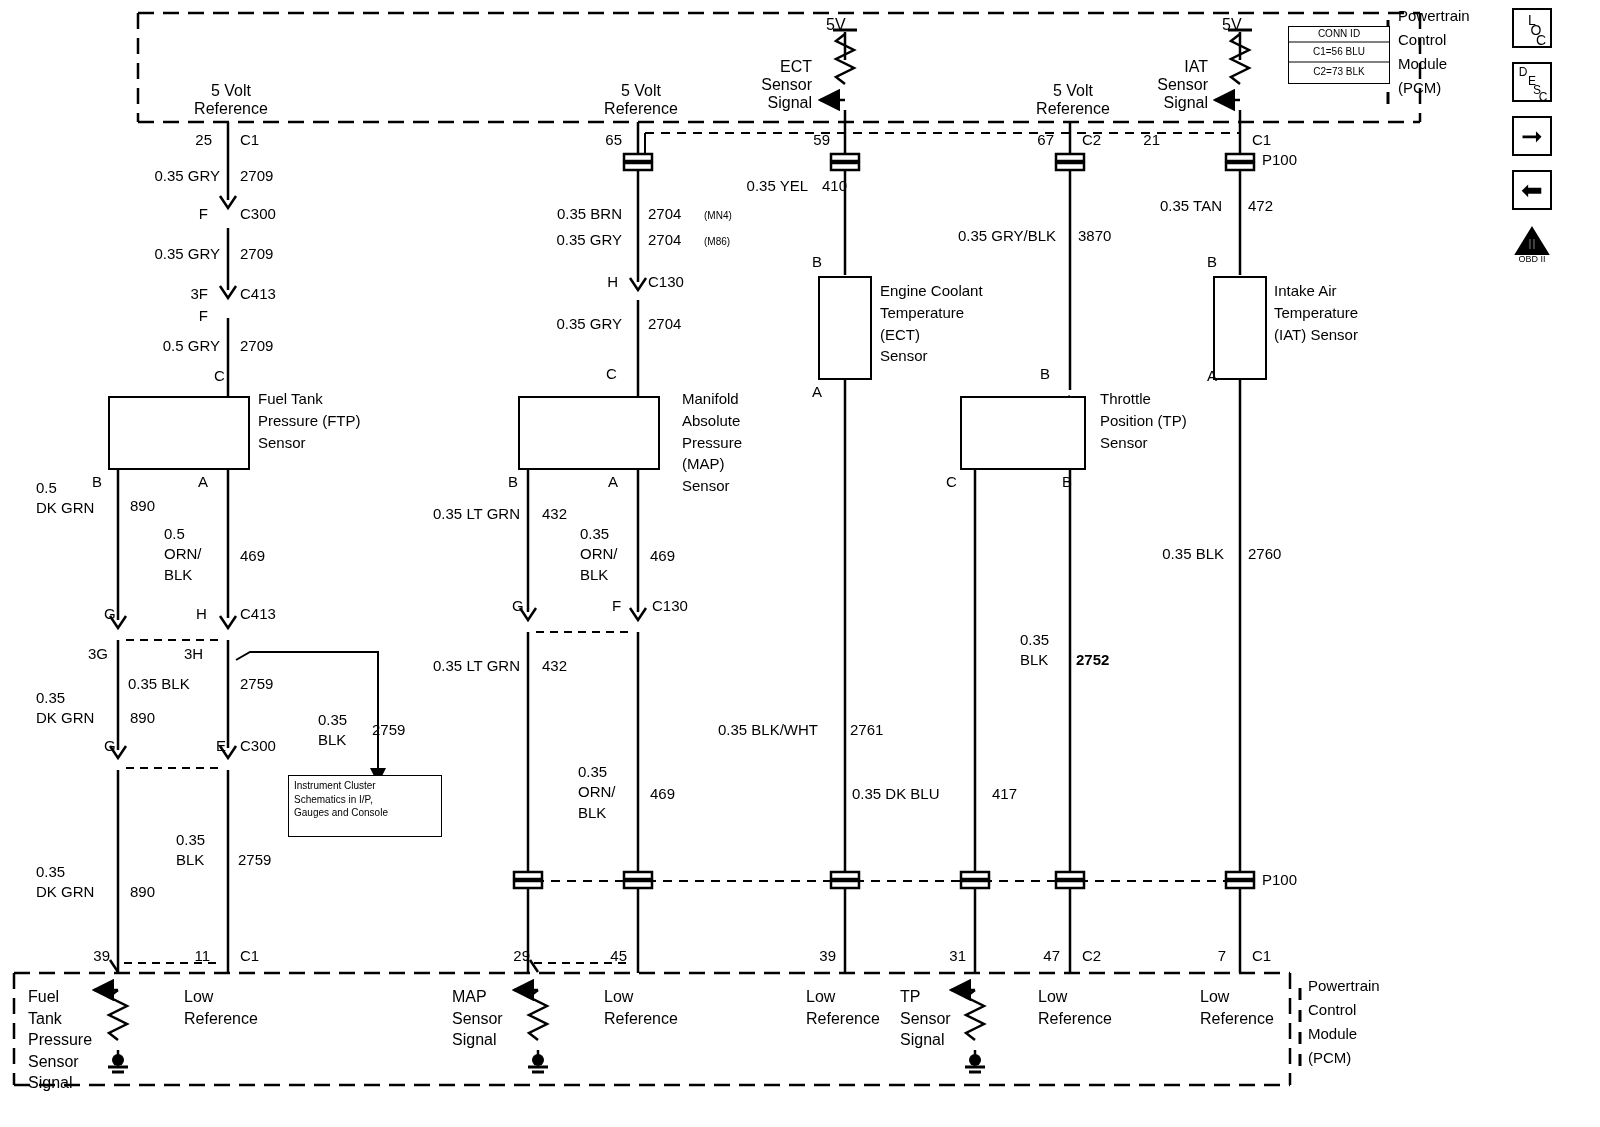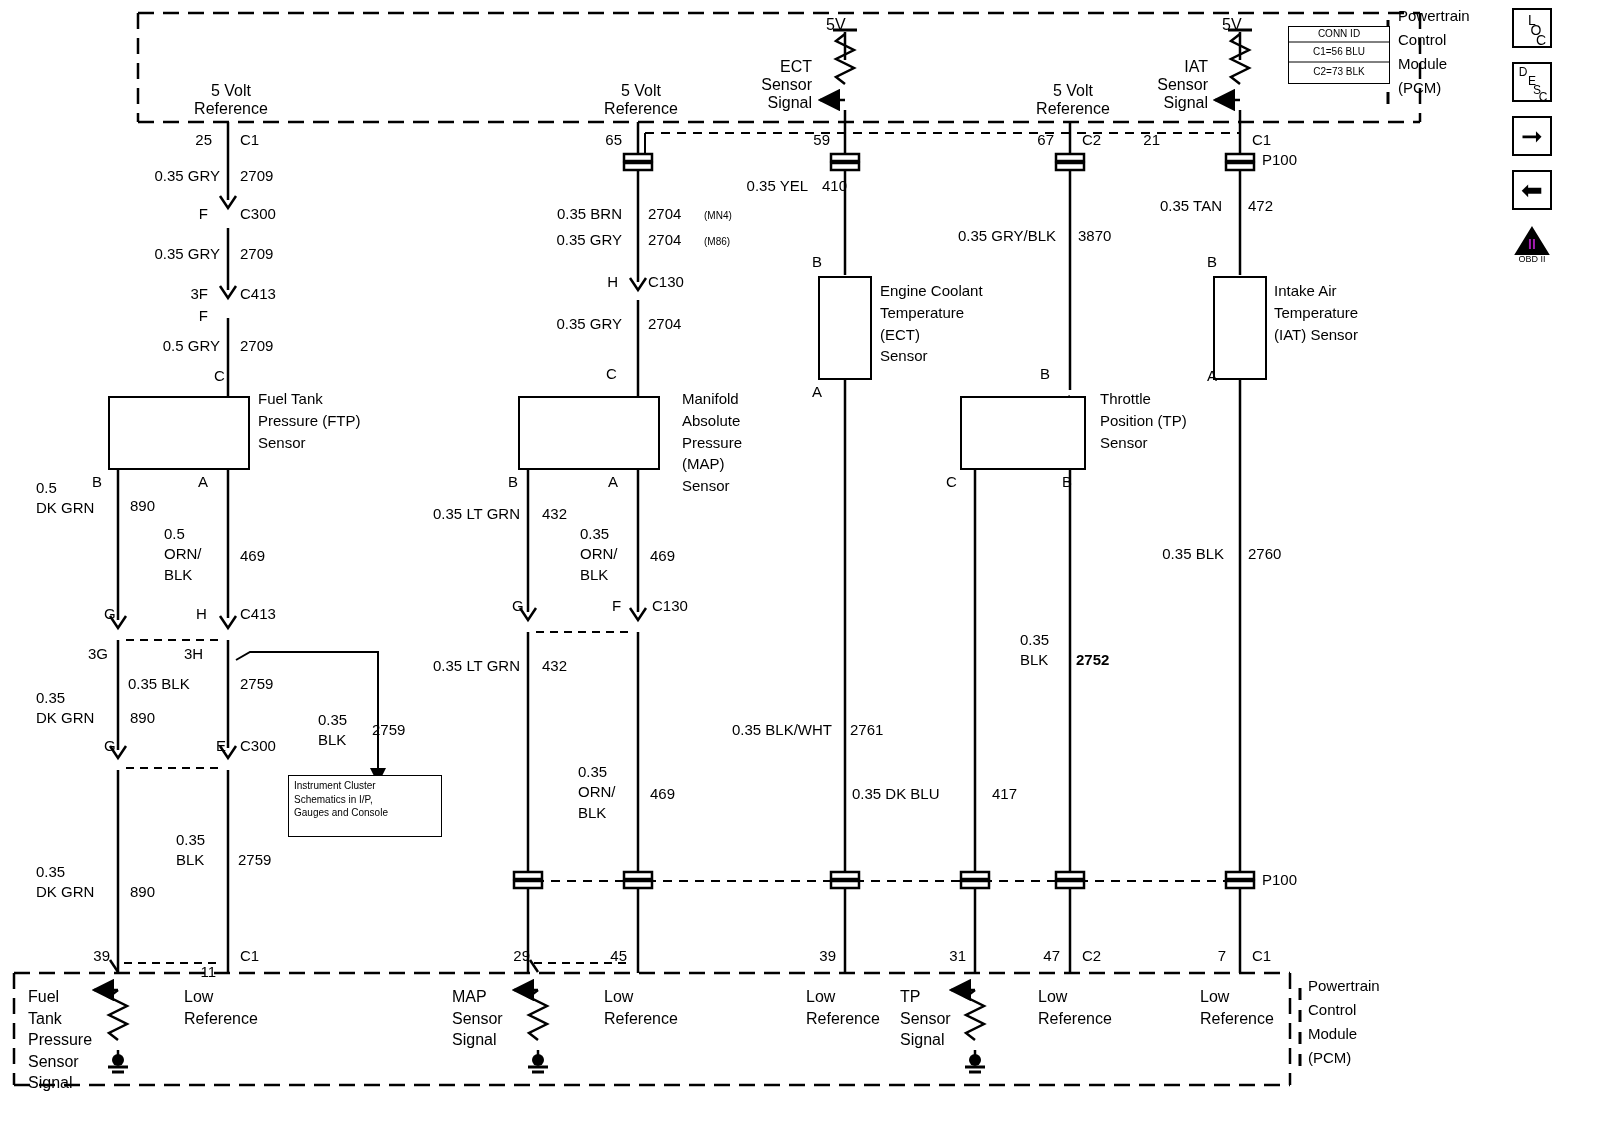--- a/index.html
+++ b/index.html
@@ -375,21 +375,21 @@
   <div class="lbl rt" style="left:640px;top:178px;width:168px;">0.35 YEL</div>
   <div class="lbl" style="left:822px;top:178px;">410</div>
 
   <div class="lbl" style="left:812px;top:254px;">B</div>
   <div class="lbl" style="left: 880px; top: 280px; width: 160px; line-height: 1.45; white-space: pre-line;">Engine Coolant
 Temperature
 (ECT)
 Sensor</div>
   <div class="lbl" style="left:812px;top:384px;">A</div>
 
-  <div class="lbl rt" style="left:664px;top:722px;width:168px;">0.35 BLK/WHT</div>
+  <div class="lbl rt" style="left:684px;top:722px;width:168px;text-align:center;">0.35 BLK/WHT</div>
   <div class="lbl" style="left:850px;top:722px;">2761</div>
 
   <div class="lbl" style="left:852px;top:786px;">0.35 DK BLU</div>
   <div class="lbl" style="left:992px;top:786px;">417</div>
 
   <div class="lbl rt" style="left:870px;top:228px;width:186px;">0.35 GRY/BLK</div>
   <div class="lbl" style="left:1078px;top:228px;">3870</div>
 
   <div class="lbl" style="left:1040px;top:366px;">B</div>
   <div class="lbl" style="left: 1100px; top: 388px; width: 140px; line-height: 1.45; white-space: pre-line;">Throttle
@@ -410,21 +410,21 @@
 Temperature
 (IAT) Sensor</div>
   <div class="lbl" style="left:1207px;top:368px;">A</div>
 
   <div class="lbl rt" style="left:1068px;top:546px;width:156px;">0.35 BLK</div>
   <div class="lbl" style="left:1248px;top:546px;">2760</div>
 
   <div class="lbl" style="left:1262px;top:872px;">P100</div>
 
   <div class="lbl rt" style="left:68px;top:948px;width:42px;">39</div>
-  <div class="lbl rt" style="left:174px;top:948px;width:42px;margin-top:16px;">11</div>
+  <div class="lbl rt" style="left:168px;top:948px;width:42px;">11</div>
   <div class="lbl" style="left:240px;top:948px;">C1</div>
   <div class="lbl rt" style="left:488px;top:948px;width:42px;">29</div>
   <div class="lbl rt" style="left:585px;top:948px;width:42px;">45</div>
   <div class="lbl rt" style="left:794px;top:948px;width:42px;">39</div>
   <div class="lbl rt" style="left:924px;top:948px;width:42px;">31</div>
   <div class="lbl rt" style="left:1018px;top:948px;width:42px;">47</div>
   <div class="lbl" style="left:1082px;top:948px;">C2</div>
   <div class="lbl rt" style="left:1184px;top:948px;width:42px;">7</div>
   <div class="lbl" style="left:1252px;top:948px;">C1</div>
 
@@ -464,17 +464,17 @@
   <div class="tool" style="left:1512px;top:116px;">
     <div class="t" style="top:2px;font-size:26px;line-height:32px;">➞</div>
   </div>
   <div class="tool" style="left:1512px;top:170px;">
     <div class="t" style="top:2px;font-size:26px;line-height:32px;">⬅</div>
   </div>
   <div class="tool" style="left:1512px;top:224px;border:none;">
     <svg width="40" height="40">
       <path d="M20,4 L36,30 L4,30 z" fill="#000" stroke="#000" stroke-width="2"></path>
     </svg>
-    <div class="t" style="top:12px;font-size:14px;color:#a21caf;font-weight:bold;">II</div>
+    <div class="t" style="top:12px;font-size:14px;color:#404040;font-weight:bold;">II</div>
     <div class="t" style="top:30px;font-size:9px;">OBD II</div>
   </div>
 
 </div>
 
 </body></html>

